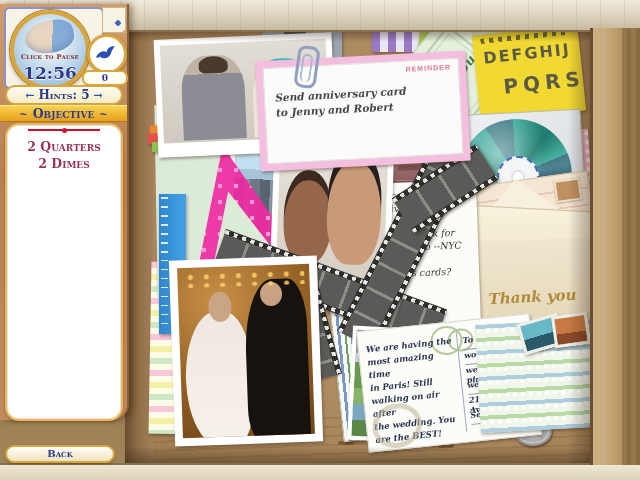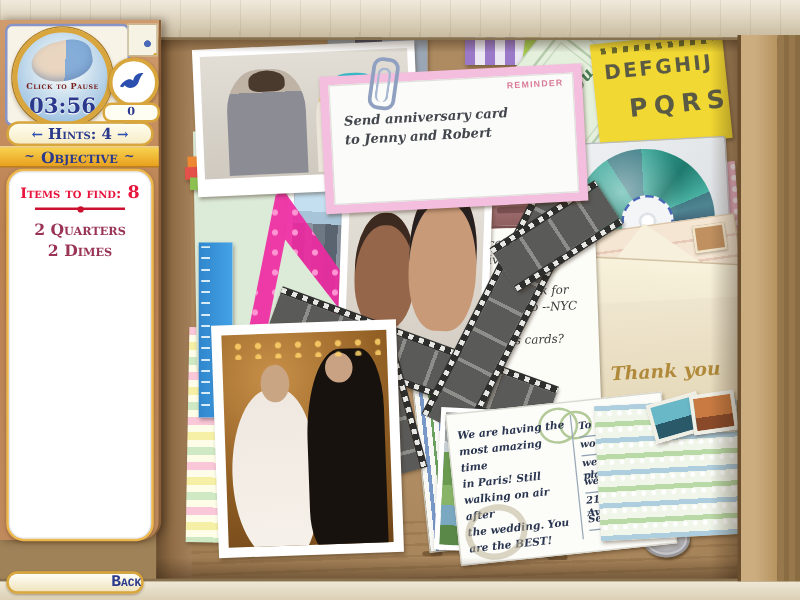--- a/index.html
+++ b/index.html
@@ -238,21 +238,21 @@
   .postmark::before{content:"";position:absolute;left:15px;top:2px;width:22px;height:19px;
     border:2px solid #9ab878;border-radius:50%;}
   .ring-stain{position:absolute;left:5px;bottom:1px;width:40px;height:34px;
     border:5px solid rgba(190,178,150,.55);border-radius:50%;transform:rotate(-10deg);}
 
   .coin{left:514px;top:416px;width:34px;height:26px;z-index:10;border-radius:50%;
     background:radial-gradient(#dcdcde,#a8a8ac 62%,#86868a);
     border:2px solid #97979b;box-shadow:inset 0 0 0 2px #c4c4c8,1px 2px 2px rgba(40,25,10,.5);}
 
   
-  #sidebar{position:absolute;left:0;top:16px;width:127px;height:416px;z-index:30;
+  #sidebar{position:absolute;left:0;top:4px;width:127px;height:416px;z-index:30;
     background:linear-gradient(180deg,#d09c6e,#ba8152 40%,#c08a5c);
     border-right:2px solid #8a5f38;border-radius:0 0 16px 0;
     box-shadow:3px 0 7px rgba(40,22,8,.45);
     font-family:"DejaVu Serif",serif;}
   .clock-plate{left:4px;top:3px;width:96px;height:78px;background:#f7f3e6;
     border:2px solid #8794c8;border-radius:6px;
     background-image:radial-gradient(circle 3px,#4a6ab8 3px,transparent 3.4px),
       radial-gradient(circle 3px,#d86a2a 3px,transparent 3.4px);
     background-position:3px 3px,86px 64px;background-repeat:no-repeat;}
   .tile-strip{left:102px;top:3px;width:22px;height:24px;background:#f6f2e4;border:1px solid #c8b890;
@@ -295,22 +295,22 @@
   .items-head{margin-top:9px;text-align:center;color:#e8143c;
     font-variant:small-caps;font-weight:bold;font-size:11.5px;}
   .items-count{font-size:14px;margin-left:5px;}
   .items-div{width:72px;height:0;border-top:2px solid #cc1030;margin:4px auto 7px;position:relative;}
   .items-div::after{content:"";position:absolute;left:50%;top:-3.5px;width:5px;height:5px;
     margin-left:-2.5px;background:#cc1030;border-radius:50%;}
   .itm{text-align:center;color:#993455;font-variant:small-caps;font-weight:600;
     font-size:12.5px;line-height:17px;}
   .btn{border-radius:9px;background:linear-gradient(#fffef8,#f0e4bc);
     border:2px solid #d8a63c;box-shadow:0 1px 2px rgba(60,30,0,.35);
-    text-align:right;color:#2b3a8c;font-variant:small-caps;font-weight:bold;
-    font-size:13px;cursor:pointer;font-family:Liberation Mono, monospace;}
+    text-align:center;color:#2b3a8c;font-variant:small-caps;font-weight:bold;
+    font-size:10px;cursor:pointer;}
   .back-btn{left:5px;top:441px;width:106px;height:14px;line-height:14px;}
   .menu-btn{left:1px;top:460px;width:112px;height:15px;line-height:15px;}
 </style>
 </head>
 <body>
 
 <div id="scene">
   <div class="abs floor"></div>
   <div class="abs floor-grain"></div>
   <div class="abs left-wall"></div>
@@ -467,46 +467,43 @@
   <div class="abs right-wall"></div>
   <div class="abs right-outer"></div>
 </div>
 
 <div id="sidebar">
   <div class="abs clock-plate"></div>
   <div class="abs tile-strip"></div>
   <div class="abs clock-circle">
     <div class="cherub"></div>
     <div class="pause-label">Click to Pause</div>
-    <div class="timer">03:56</div>
+    <div class="timer">12:56</div>
   </div>
   <div class="abs bird-circle">
     <span>
       <svg viewBox="0 0 32 32" width="24" height="24">
         <path d="M4 20 C9 12 15 11 18 14 C19 8 24 5 29 6 C26 9 25 12 24 15 C22 22 13 24 9 19 C8 21 6 22 4 20 Z" fill="#2b4fae"></path>
       </svg>
     </span>
   </div>
   <div class="abs counter-pill">0</div>
 
   <div class="abs hints-bar">
     <span class="hint-arrow">←</span>
-    <span>Hints: 4</span>
+    <span>Hints: 5</span>
     <span class="hint-arrow">→</span>
   </div>
 
   <div class="abs objective">
     <span class="flourish">~</span>
     <span>Objective</span>
     <span class="flourish">~</span>
   </div>
 
   <div class="abs items-panel">
-    <div class="items-head">
-      <span>Items to find:</span><span class="items-count">8</span>
-    </div>
     <div class="items-div"></div>
     <div class="itm">2 Quarters</div>
     <div class="itm">2 Dimes</div>
   </div>
 
   <div class="abs btn back-btn">Back</div>
 </div>
 
 </body></html>

